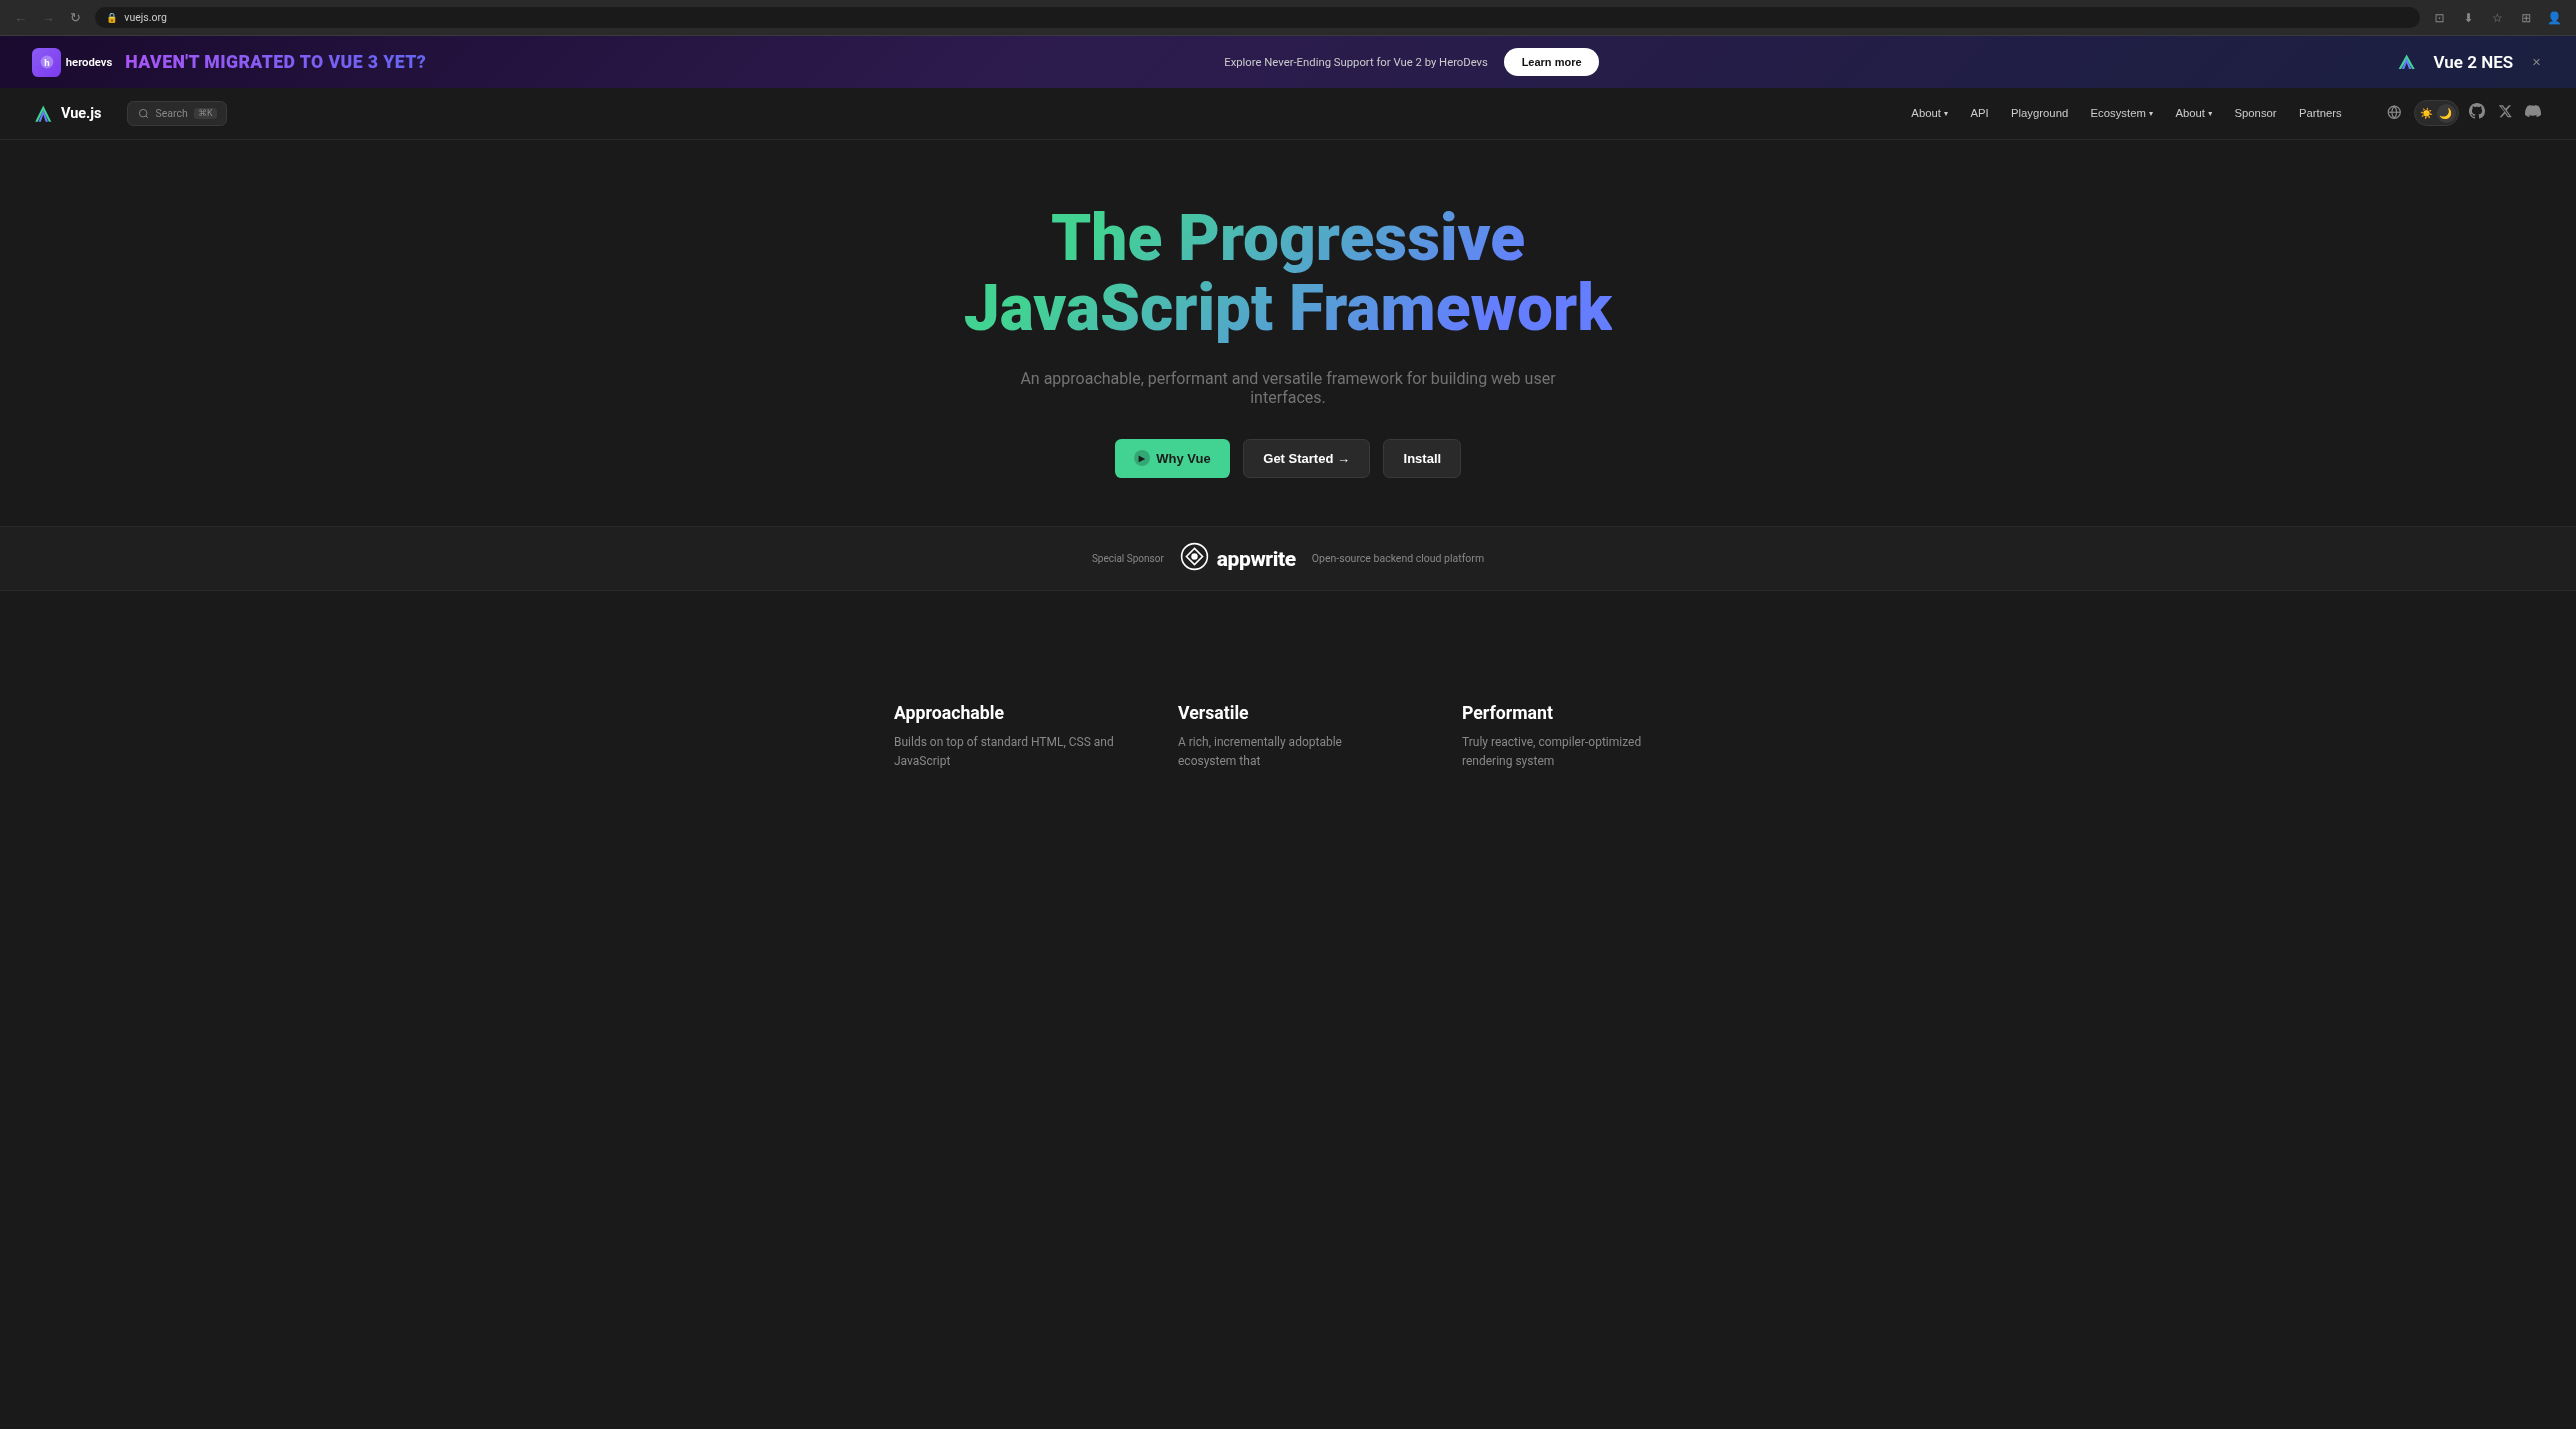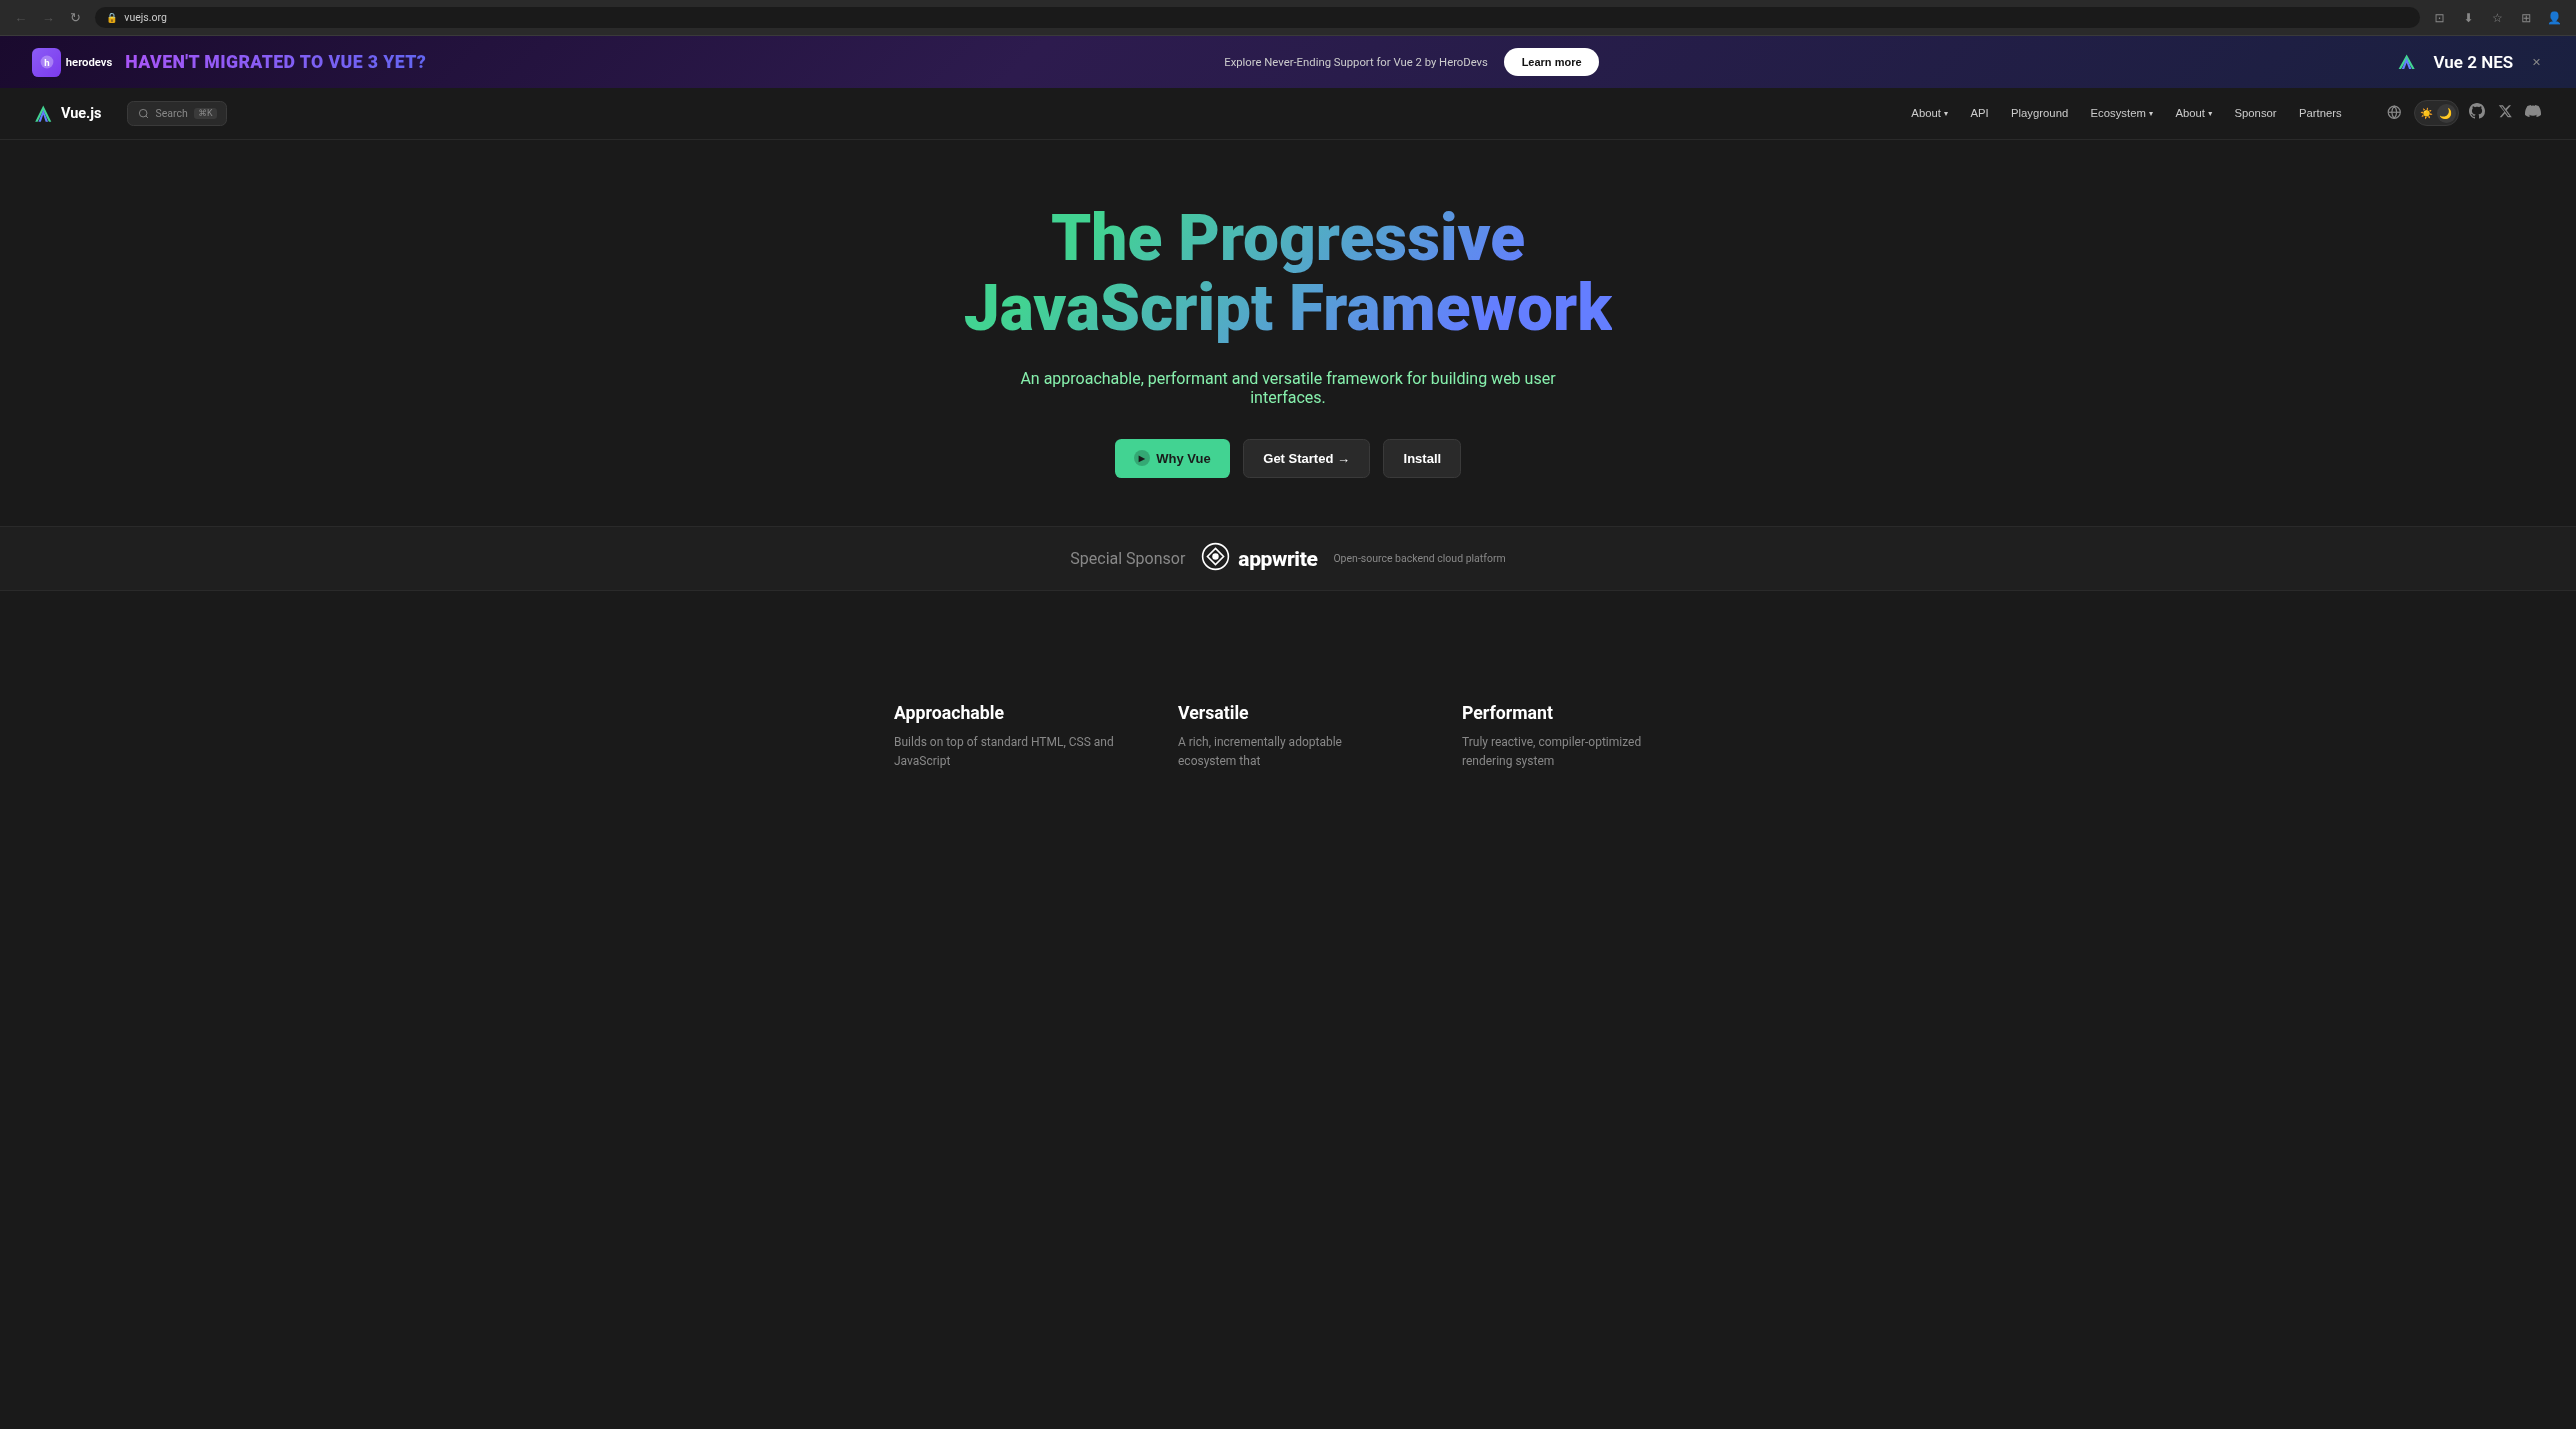--- a/index.html
+++ b/index.html
@@ -288,21 +288,21 @@
       font-weight: 900;
       line-height: 1.1;
       margin-bottom: 24px;
       background: linear-gradient(135deg, #42d392 20%, #647eff 80%);
       -webkit-background-clip: text;
       -webkit-text-fill-color: transparent;
       background-clip: text;
     }
     .hero-subtitle {
       font-size: 16px;
-      color: #86efac;
+      color: #737373;
       margin-bottom: 32px;
       max-width: 563px;
     }
     .hero-buttons {
       display: flex;
       align-items: center;
       gap: 13px;
     }
     .btn-why-vue {
       background: #42d392;
@@ -354,21 +354,21 @@
       border-top: 0.8px solid #2a2a2a;
       border-bottom: 0.8px solid #2a2a2a;
       padding: 14.5px 32px;
       display: flex;
       align-items: center;
       justify-content: center;
       gap: 16px;
     }
     .sponsor-label {
       color: #888;
-      font-size: 16px;
+      font-size: 10px;
     }
     .appwrite-logo {
       display: flex;
       align-items: center;
       gap: 8px;
       font-size: 19.3px;
       font-weight: 800;
       color: #fff;
     }
     .appwrite-icon {

